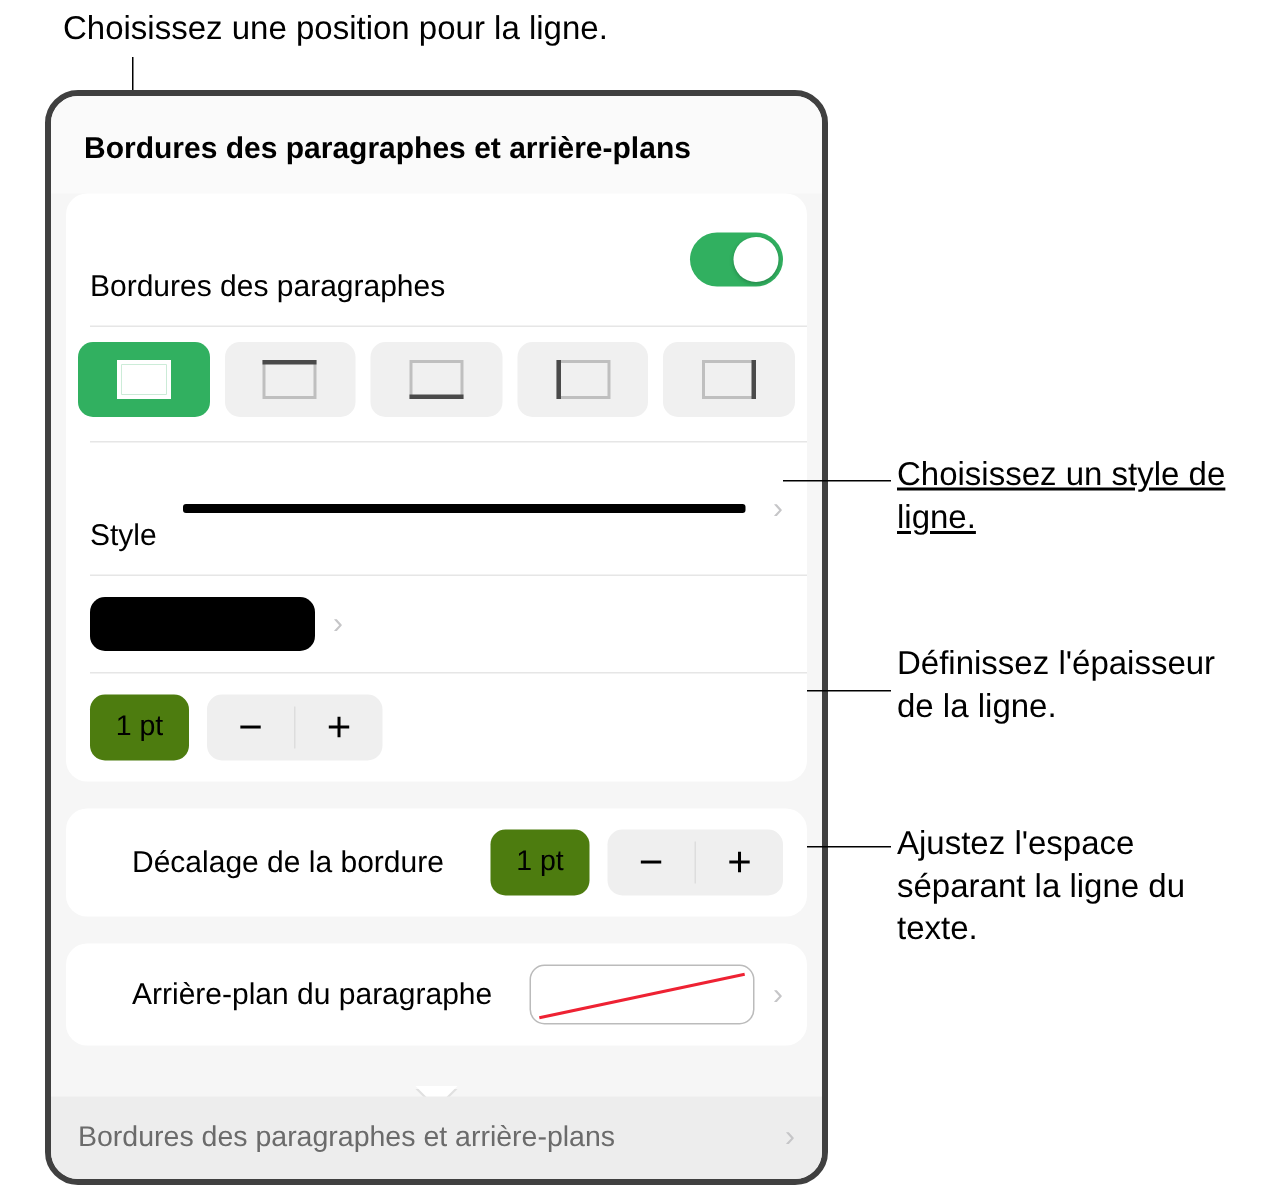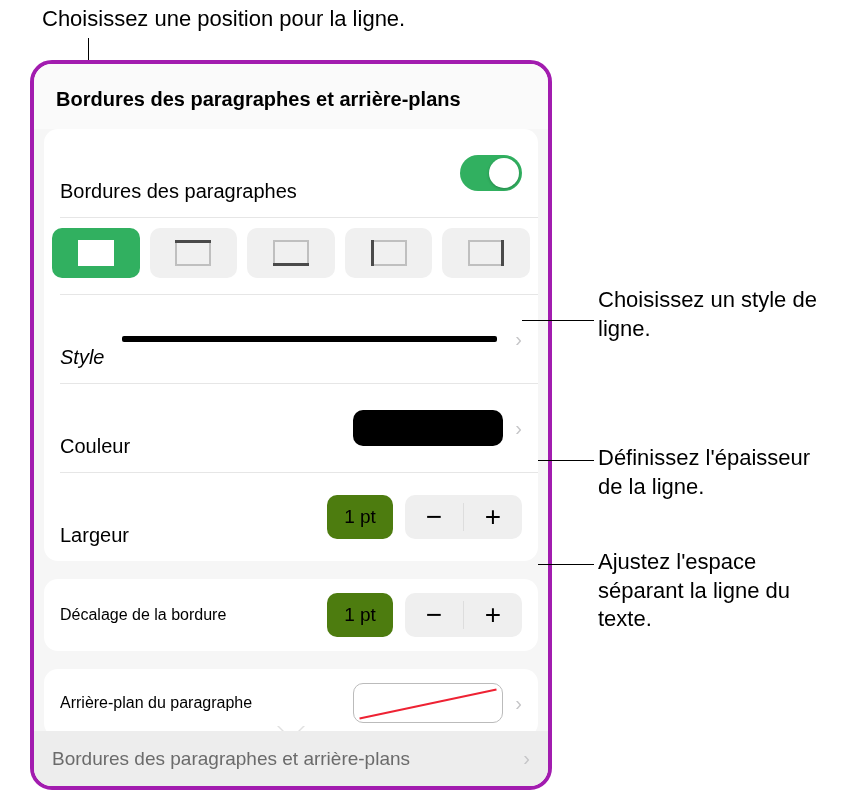--- a/index.html
+++ b/index.html
@@ -25,21 +25,21 @@
       width: 1px;
       height: 194px;
       background: #000;
     }
     .panel {
       position: absolute;
       top: 60px;
       left: 30px;
       width: 522px;
       height: 730px;
-      border: 4px solid #a21caf;
+      border: 4px solid #404040;
       border-radius: 22px;
       overflow: hidden;
       background: #f6f6f6;
     }
     .panel-title {
       font-size: 20px;
       font-weight: 600;
       padding: 24px 22px 18px 22px;
       background: #fafafa;
     }
@@ -113,21 +113,21 @@
     }
     .stepper {
       display:flex; height:44px; border-radius:10px; background:#efefef; overflow:hidden;
     }
     .stepper button {
       width:58px; border:none; background:transparent; font-size:28px; color:#000;
       cursor:pointer; font-weight:300;
     }
     .stepper .sep { width:1px; background:#ddd; margin:8px 0; }
     .two-line-label {
-      font-size:16px; line-height:1.25;
+      font-size:20px; line-height:1.25;margin-left:28px;
     }
     .no-fill-swatch {
       width:150px; height:40px; border:1px solid #bbb; border-radius:10px; position:relative; background:#fff;
     }
     .no-fill-swatch::after {
       content:""; position:absolute; left:4px; right:4px; top:50%; height:2px; background:#e23; transform: rotate(-12deg);
     }
     .footer-row {
       position:absolute; bottom:0; left:0; right:0; display:flex; align-items:center;
       padding: 16px 18px; background:#ededed; color:#6b6b6b; font-size:19px;
@@ -174,35 +174,33 @@
       <div class="pos-btn">
           <div class="pos-icon pos-left"></div>
         </div>
       <div class="pos-btn">
           <div class="pos-icon pos-right"></div>
         </div>
     </div>
     <div class="divider"></div>
 
     <div class="row">
-      <div class="row-label" style="flex:0 0 auto;font-style:italic;">Style</div>
+      <div class="row-label" style="flex:0 0 auto;">Style</div>
       <div class="line-preview"></div>
       <div class="chevron">›</div>
     </div>
     <div class="divider"></div>
 
     <div class="row">
-      <div class="row-label">Couleur</div>
       <div class="color-swatch"></div>
       <div class="chevron">›</div>
     </div>
     <div class="divider"></div>
 
     <div class="row">
-      <div class="row-label">Largeur</div>
       <div class="value-box">1 pt</div>
       <div class="stepper">
         <button>−</button>
         <div class="sep"></div>
         <button>+</button>
       </div>
     </div>
   </div>
 
   <div class="group">
@@ -227,19 +225,19 @@
 
   <div class="footer-pointer"></div>
   <div class="footer-row">
     <span>Bordures des paragraphes et arrière-plans</span>
     <span class="spacer"></span>
     <span class="chevron">›</span>
   </div>
 </div>
 
 <div class="lead-line" style="top:320px; left:522px; width:72px;"></div>
-<div class="side-callout" style="top:286px;">Choisissez un style de ligne.</div>
+<div class="side-callout" style="top:302px;text-decoration:underline;">Choisissez un style de ligne.</div>
 
 <div class="lead-line" style="top:460px; left:538px; width:56px;"></div>
-<div class="side-callout" style="top:428px;margin-top:16px;">Définissez l'épaisseur de la ligne.</div>
+<div class="side-callout" style="top:428px;">Définissez l'épaisseur de la ligne.</div>
 
 <div class="lead-line" style="top:564px; left:538px; width:56px;"></div>
 <div class="side-callout" style="top:548px;">Ajustez l'espace séparant la ligne du texte.</div>
 
 </body></html>

